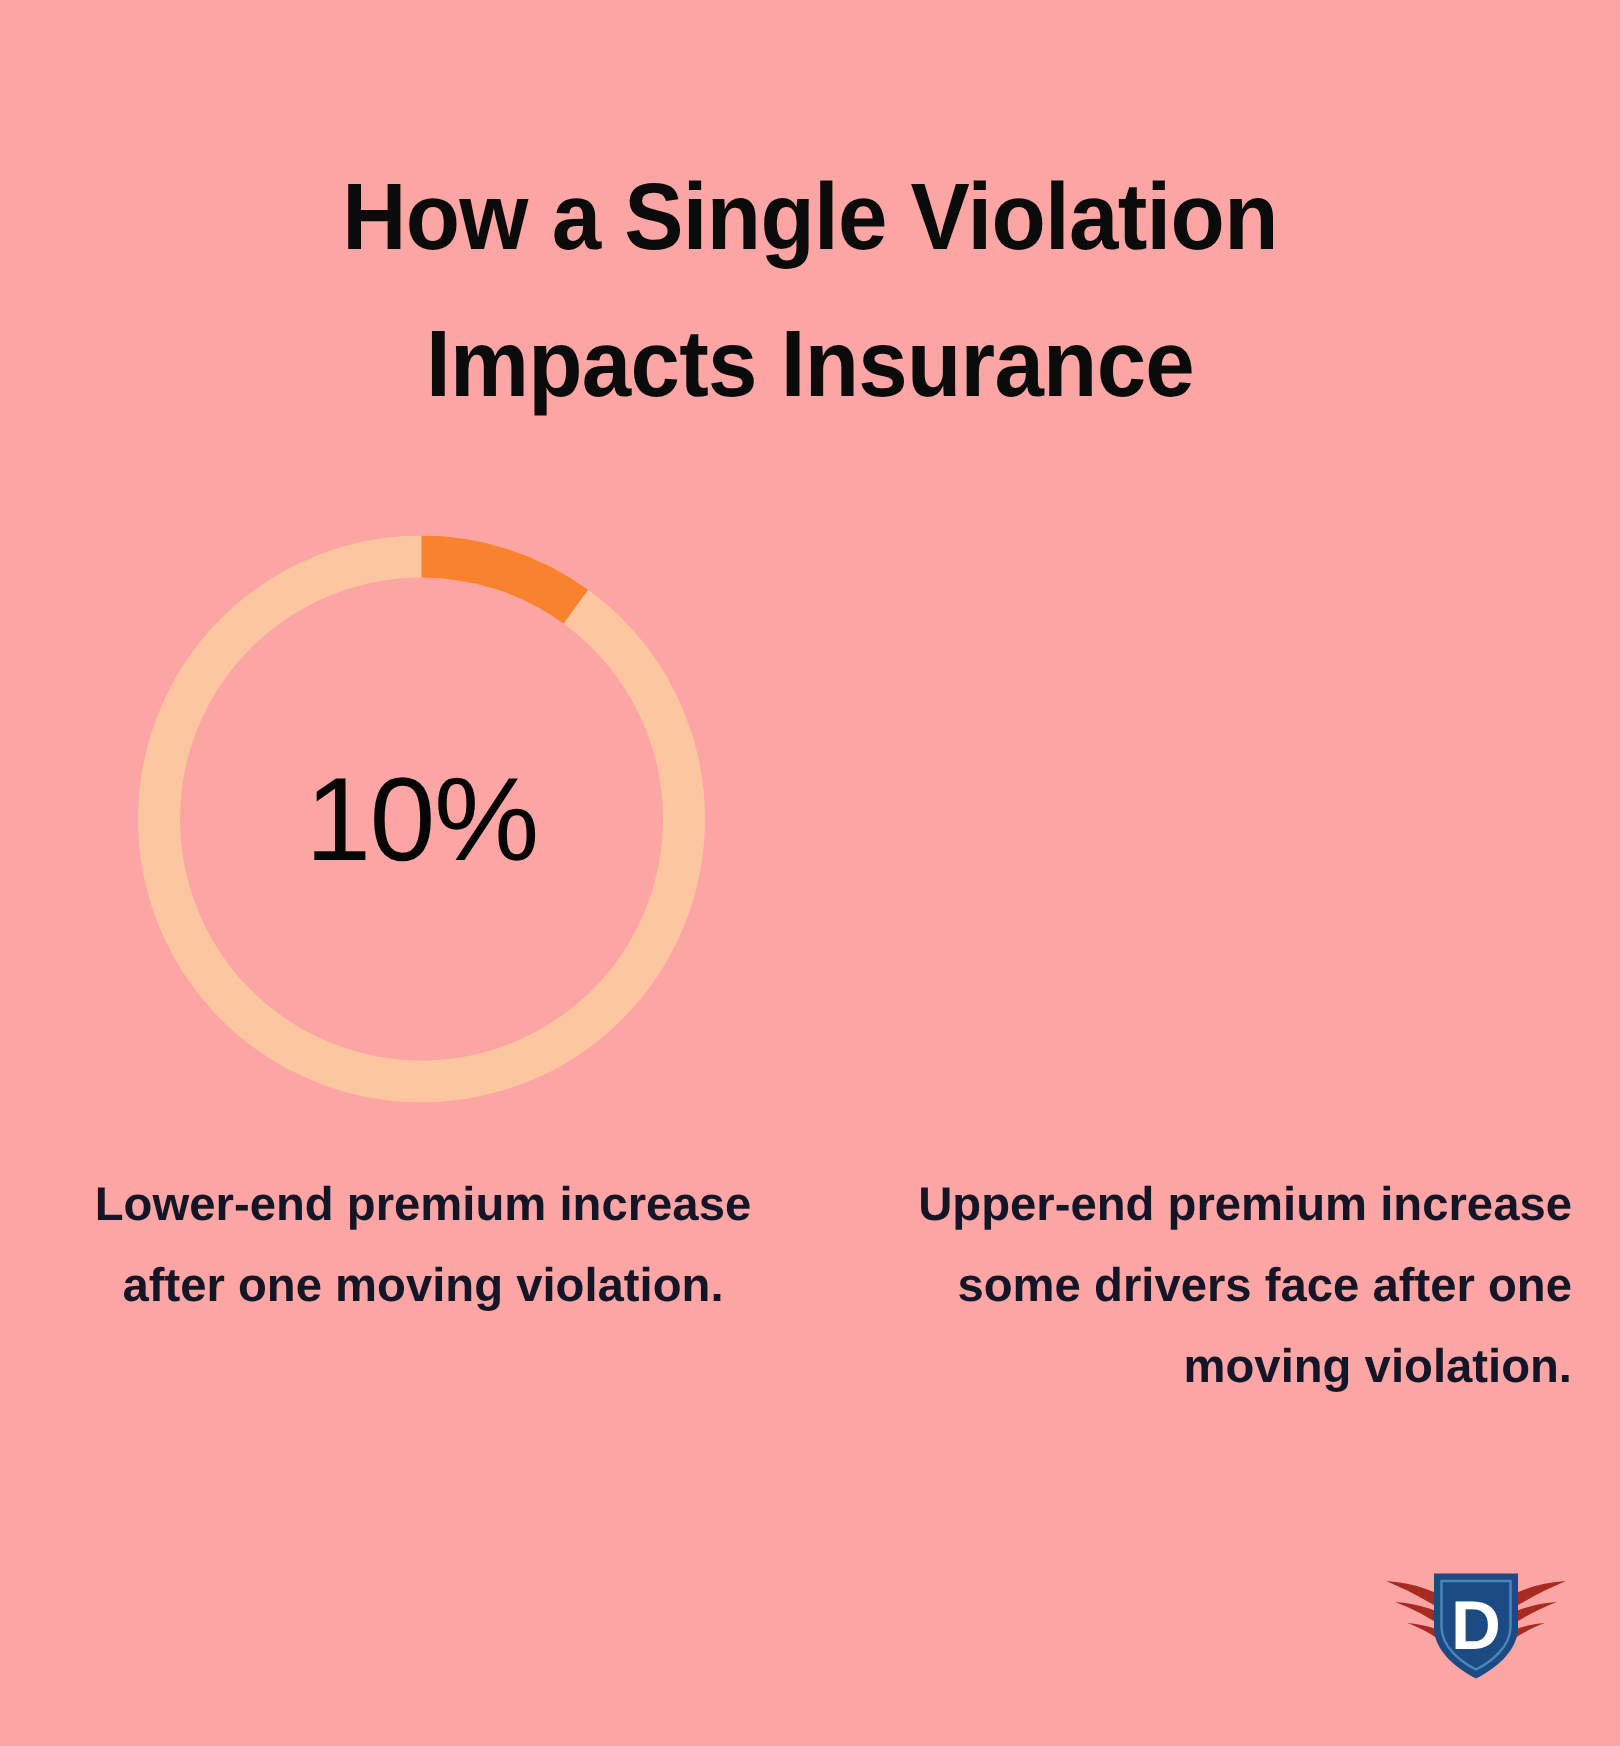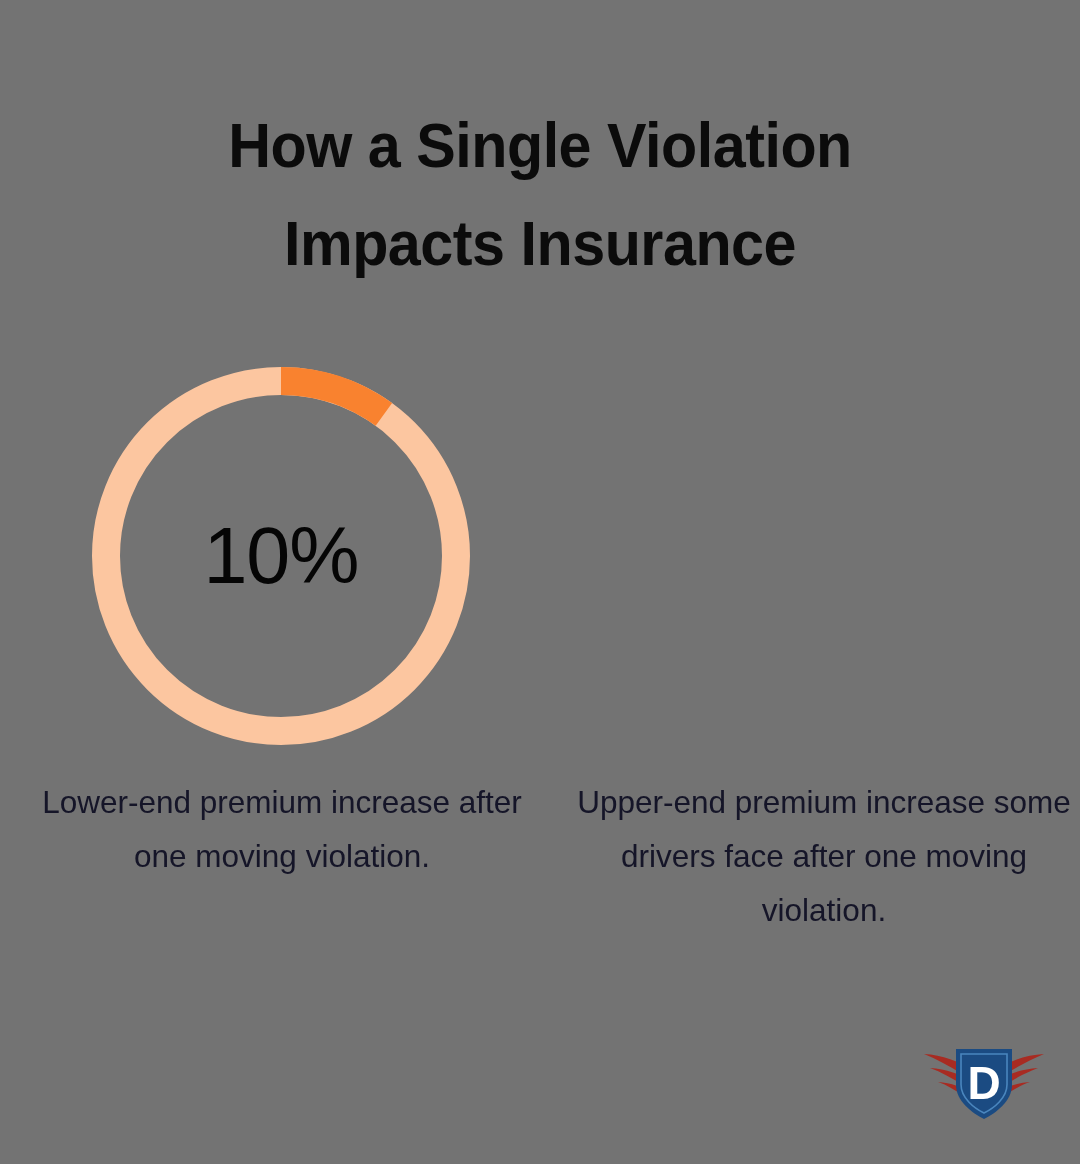--- a/index.html
+++ b/index.html
@@ -11,21 +11,21 @@
     height: 1164px;
     background: #E1E2E4;
     font-family: "Liberation Sans", sans-serif;
     overflow: hidden;
     position: relative;
   }
 
   .infographic {
     position: absolute;
     inset: 0;
-    background: #737373;
+    background: #fca5a5;
   }
 
   
   .title-block {
     position: absolute;
     top: 96px;
     left: 0;
     width: 1080px;
     text-align: center;
   }
@@ -38,21 +38,21 @@
     letter-spacing: -0.5px;
     color: #0B0B0B;
     transform: scaleX(0.94);
     transform-origin: center;
     white-space: nowrap;
   }
 
   
   .donut-row {
     position: absolute;
-    top: 367px;
+    top: 357px;
     left: 0;
     width: 1080px;
     height: 380px;
   }
   .donut-cell {
     position: absolute;
     top: 0;
     width: 380px;
     height: 378px;
   }
@@ -83,26 +83,26 @@
     letter-spacing: -1px;
   }
 
   
   .caption {
     position: absolute;
     top: 775px;
     font-family: "Liberation Sans", sans-serif;
     font-size: 31.5px;
     line-height: 54px;
-    font-weight: normal;
+    font-weight: bold;
     color: #151528;
     text-align: center;
   }
   .caption.left  { left: 28px;  width: 508px; }
-  .caption.right { left: 570px; width: 508px; }
+  .caption.right { left: 540px; width: 508px; text-align: right; }
 
   
   .logo {
     position: absolute;
     left: 922px;
     top: 1041px;
     width: 124px;
     height: 84px;
   }
   .logo svg { display: block; }

